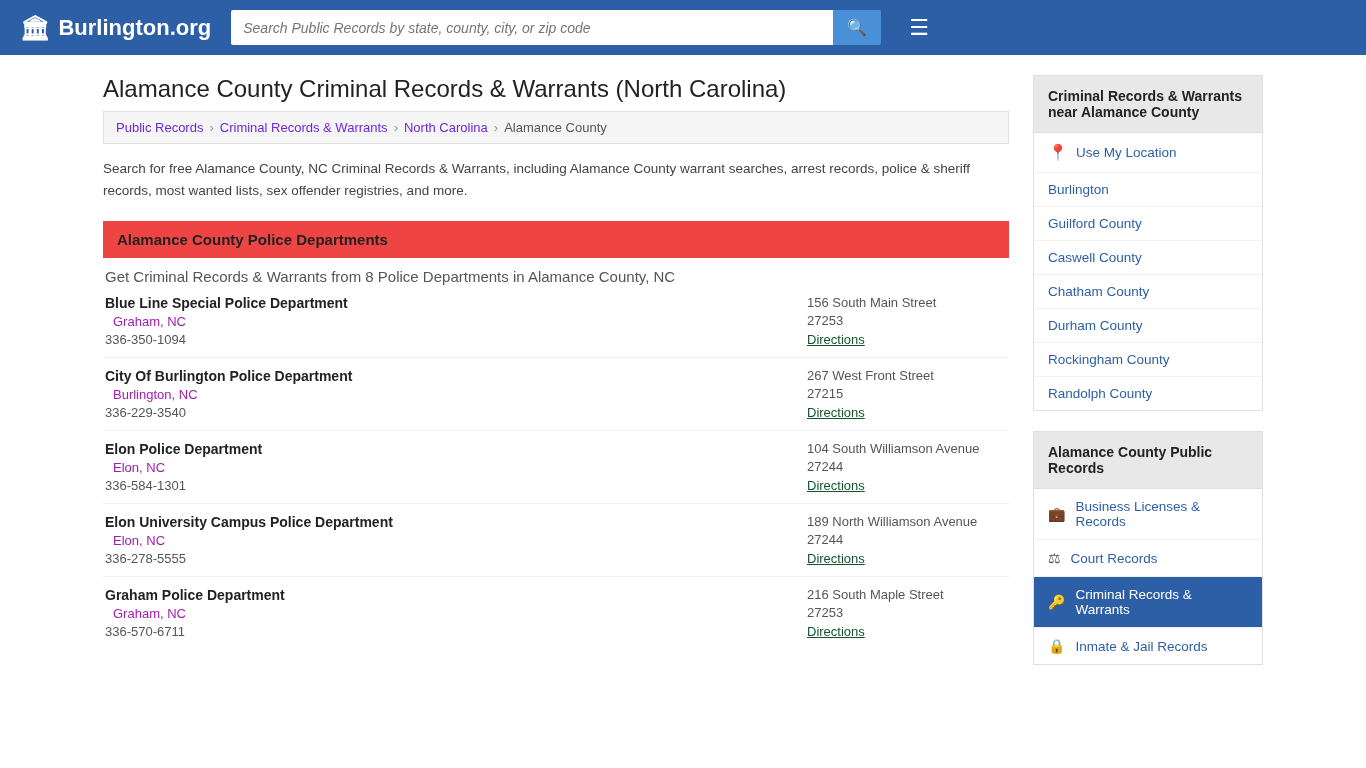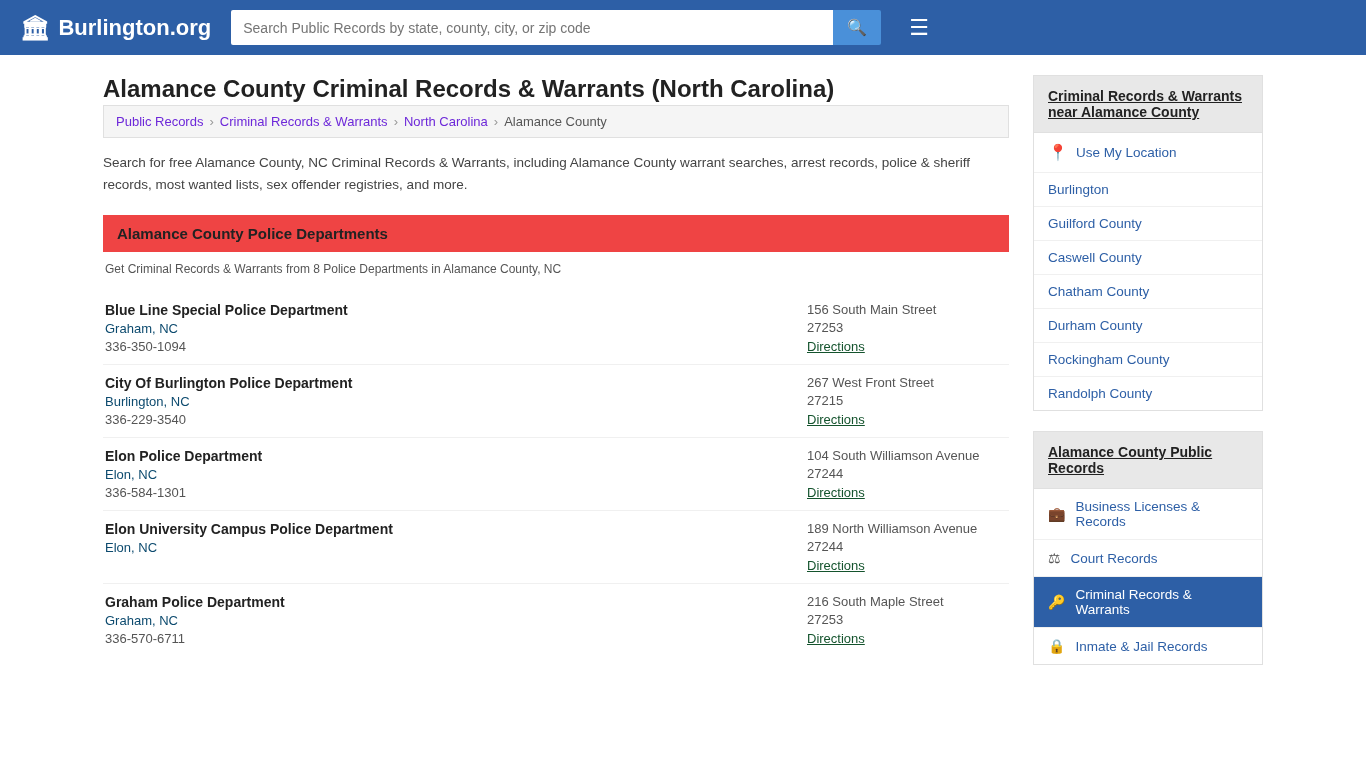--- a/index.html
+++ b/index.html
@@ -31,20 +31,21 @@
       display: flex;
       max-width: 650px;
     }
     .search-bar input {
       flex: 1;
       padding: 8px 12px;
       border: none;
       font-size: 14px;
       border-radius: 2px 0 0 2px;
       outline: none;
+      font-style: italic;
     }
     .search-bar button {
       background: #4a90d9;
       border: none;
       padding: 8px 14px;
       cursor: pointer;
       color: #fff;
       font-size: 16px;
       border-radius: 0 2px 2px 0;
     }
@@ -65,23 +66,23 @@
     }
 
     
     .content {
       flex: 1;
       min-width: 0;
     }
 
     .page-title {
       font-size: 24px;
-      font-weight: bold;
+      font-weight: normal;
       color: #222;
-      margin-bottom: 2px;
+      margin-bottom: 8px;
     }
 
     
     .breadcrumb {
       background: #f5f5f5;
       border: 1px solid #e0e0e0;
       padding: 8px 12px;
       font-size: 13px;
       margin-bottom: 14px;
       display: flex;
@@ -107,23 +108,22 @@
     .section-header {
       background: #ef4444;
       padding: 10px 14px;
       font-size: 15px;
       font-weight: bold;
       color: #222;
       margin-bottom: 10px;
     }
 
     .section-sub {
-      font-size: 12px;
+      font-size: 15px;
       color: #555;
-      margin-bottom: 16px;
       padding: 0 2px;
     }
 
     
     .dept-entry {
       display: flex;
       padding: 10px 2px;
       border-bottom: 1px solid #f0f0f0;
       gap: 20px;
     }
@@ -132,22 +132,23 @@
     .dept-right { min-width: 200px; text-align: left; }
 
     .dept-name {
       font-size: 14px;
       font-weight: bold;
       color: #222;
       margin-bottom: 3px;
     }
     .dept-city {
       font-size: 13px;
-      color: #0c4a6e;
+      color: #a21caf;
       margin-bottom: 3px;
+      margin-left: 8px;
     }
     .dept-phone {
       font-size: 13px;
       color: #555;
     }
     .dept-address {
       font-size: 13px;
       color: #555;
       margin-bottom: 3px;
     }
@@ -169,21 +170,20 @@
       flex-shrink: 0;
     }
 
     .sidebar-section-title {
       background: #e8e8e8;
       padding: 12px 14px;
       font-size: 14px;
       font-weight: bold;
       color: #222;
       margin-bottom: 0;
-      text-decoration: underline;
     }
 
     .sidebar-nearby {
       border: 1px solid #e0e0e0;
       margin-bottom: 20px;
     }
     .sidebar-nearby .sidebar-section-title {
       border-bottom: 1px solid #e0e0e0;
     }
 
@@ -316,20 +316,21 @@
         <div class="dept-zip">27244</div>
         <div class="dept-directions">
           <a href="#">Directions</a>
         </div>
       </div>
     </div>
         <div class="dept-entry">
       <div class="dept-left">
         <div class="dept-name">Elon University Campus Police Department</div>
         <div class="dept-city">Elon, NC</div>
+        <div class="dept-phone">336-278-5555</div>
       </div>
       <div class="dept-right">
         <div class="dept-address">189 North Williamson Avenue</div>
         <div class="dept-zip">27244</div>
         <div class="dept-directions">
           <a href="#">Directions</a>
         </div>
       </div>
     </div>
         <div class="dept-entry">

